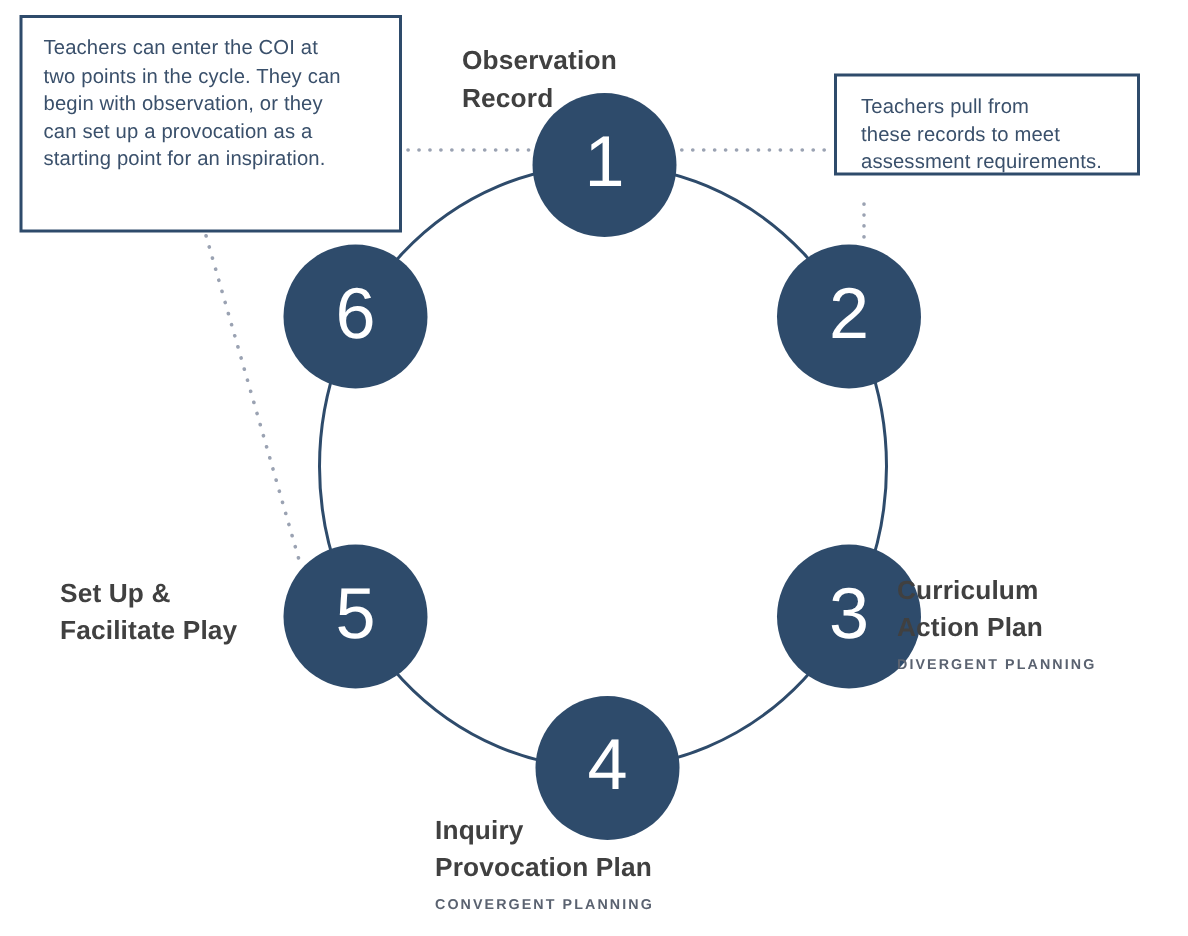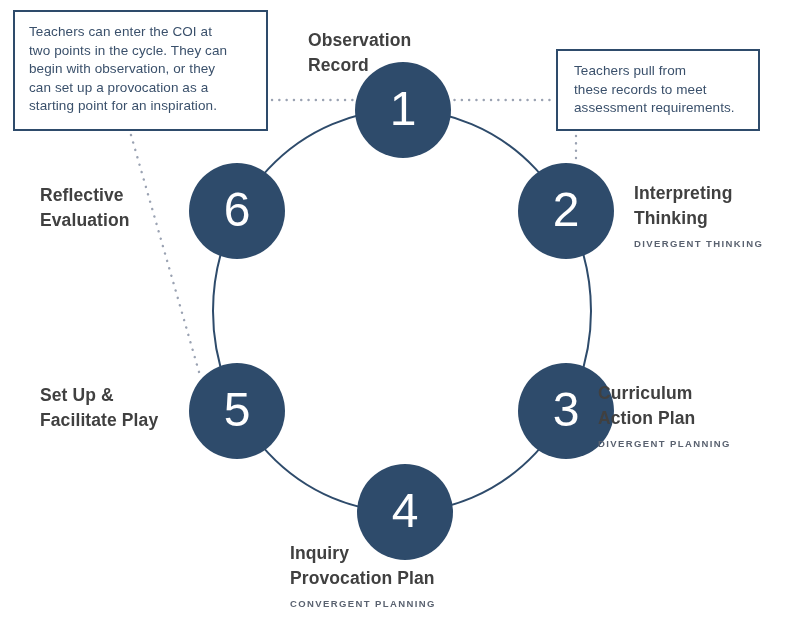--- a/index.html
+++ b/index.html
@@ -51,22 +51,22 @@
     position:absolute;
     box-sizing:border-box;
     border:2px solid #2e4b6b;
     background:#ffffff;
     color:#3a506b;
     font-size:13.5px;
     line-height:18.5px;
     white-space:pre-line;
     letter-spacing:0.1px;
   }
-  .callout.left{left:13px;top:10px;width:255px;height:121px;padding:11px 14px;}
-  .callout.right{left:556px;top:49px;width:204px;height:82px;padding:11px 16px;}
+  .callout.left{left:13px;top:10px;width:255px;height:145px;padding:11px 14px;}
+  .callout.right{left:556px;top:49px;width:204px;height:68px;padding:11px 16px;}
 </style>
 </head>
 <body>
 
 <div class="stage">
 
   <svg class="layer" width="792" height="624" viewBox="0 0 792 624">
     <ellipse cx="402" cy="311" rx="189" ry="201" fill="none" stroke="#2e4b6b" stroke-width="2"></ellipse>
     <line x1="272" y1="100" x2="556" y2="100" stroke="#9aa2b2" stroke-width="2.4" stroke-linecap="round" stroke-dasharray="0.1 7.2"></line>
     <line x1="576" y1="136" x2="576" y2="159" stroke="#9aa2b2" stroke-width="2.4" stroke-linecap="round" stroke-dasharray="0.1 7.2"></line>
@@ -90,45 +90,35 @@
   </div>
   <div class="node" style="left:189px;top:163px">
     <span class="num">6</span>
   </div>
 
   <div class="step-label" style="left:308px;top:28px">
     <div class="title">Observation
 Record</div>
 
   </div>
-  <div class="step-label" style="left:634px;top:181px">
-    <div class="title">Interpreting
-Thinking</div>
-    <div class="subtitle">DIVERGENT THINKING</div>
-  </div>
   <div class="step-label" style="left:598px;top:381px">
     <div class="title">Curriculum
 Action Plan</div>
     <div class="subtitle">DIVERGENT PLANNING</div>
   </div>
   <div class="step-label" style="left:290px;top:541px">
     <div class="title">Inquiry
 Provocation Plan</div>
     <div class="subtitle">CONVERGENT PLANNING</div>
   </div>
   <div class="step-label" style="left:40px;top:383px">
     <div class="title">Set Up &amp;
 Facilitate Play</div>
 
   </div>
-  <div class="step-label" style="left:40px;top:183px">
-    <div class="title">Reflective
-Evaluation</div>
-
-  </div>
 
   <div class="callout left">Teachers can enter the COI at
 two points in the cycle. They can
 begin with observation, or they
 can set up a provocation as a
 starting point for an inspiration.</div>
   <div class="callout right">Teachers pull from
 these records to meet
 assessment requirements.</div>
 

